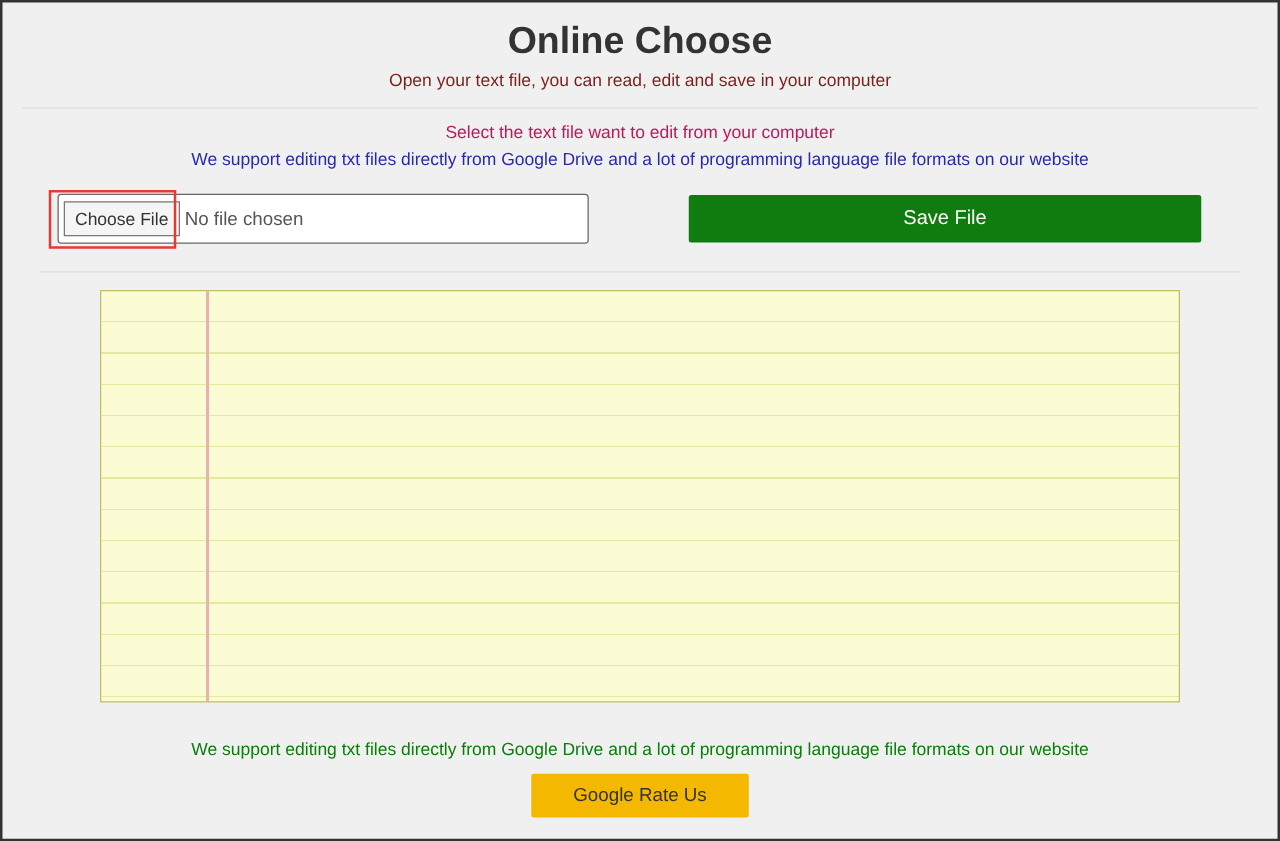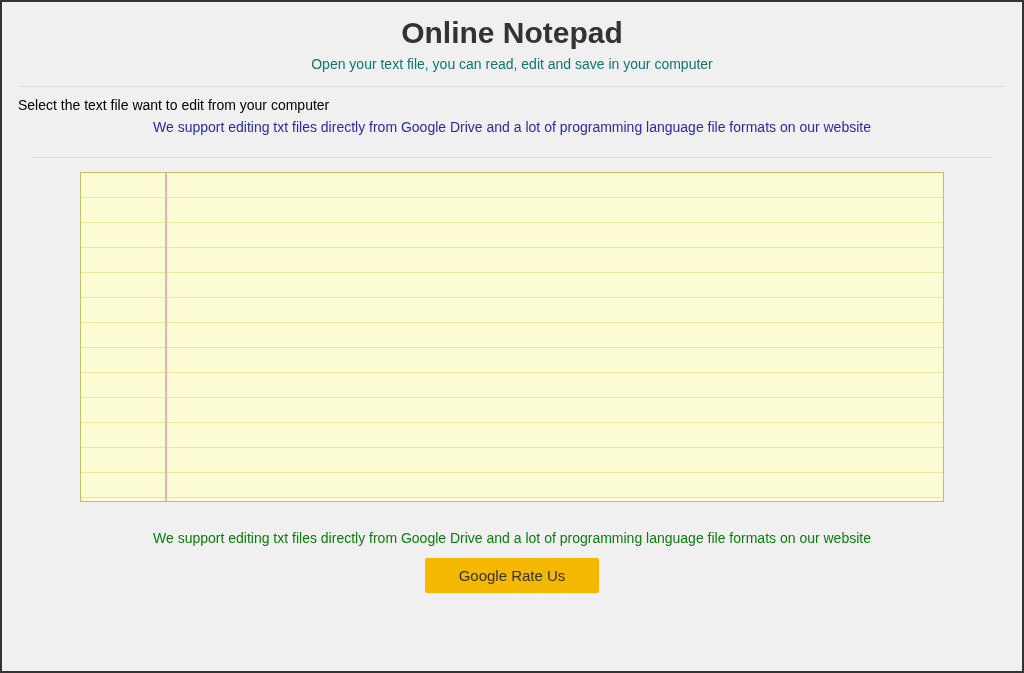--- a/index.html
+++ b/index.html
@@ -19,31 +19,32 @@
     }
     .title {
       text-align: center;
       font-size: 30px;
       font-weight: 700;
       color: #333;
       margin-top: 4px;
     }
     .subtitle {
       text-align: center;
-      color: #0f766e;
+      color: #7f1d1d;
       font-size: 14px;
       margin-top: 6px;
     }
     .hr {
       border: none;
       border-top: 1px solid #ddd;
       margin: 14px 0 10px 0;
     }
     .select-text {
-      color: #000000;
+      text-align: center;
+      color: #be185d;
       font-size: 14px;
     }
     .support-link {
       display: block;
       text-align: center;
       color: #2a2aa9;
       font-size: 14px;
       margin-top: 6px;
       text-decoration: none;
       cursor: pointer;
@@ -144,28 +145,36 @@
       font-size: 15px;
       padding: 9px 34px;
       cursor: pointer;
     }
   </style>
 </head>
 <body>
 
 <div class="frame">
 
-  <h1 class="title">Online Notepad</h1>
+  <h1 class="title">Online Choose</h1>
   <div class="subtitle">Open your text file, you can read, edit and save in your computer</div>
 
   <hr class="hr">
 
   <div class="select-text">Select the text file want to edit from your computer</div>
   <a class="support-link">We support editing txt files directly from Google Drive and a lot of programming language file formats on our website</a>
 
+  <div class="row">
+    <div class="file-wrap">
+      <div class="highlight-box"></div>
+      <button class="choose-btn">Choose File</button>
+      <span class="file-status">No file chosen</span>
+    </div>
+    <button class="save-btn">Save File</button>
+  </div>
 
   <hr class="hr2">
 
   <div class="pad-wrap">
     <textarea class="notepad" style=""></textarea>
   </div>
 
   <a class="footer-link">We support editing txt files directly from Google Drive and a lot of programming language file formats on our website</a>
 
   <button class="rate-btn">Google Rate Us</button>

